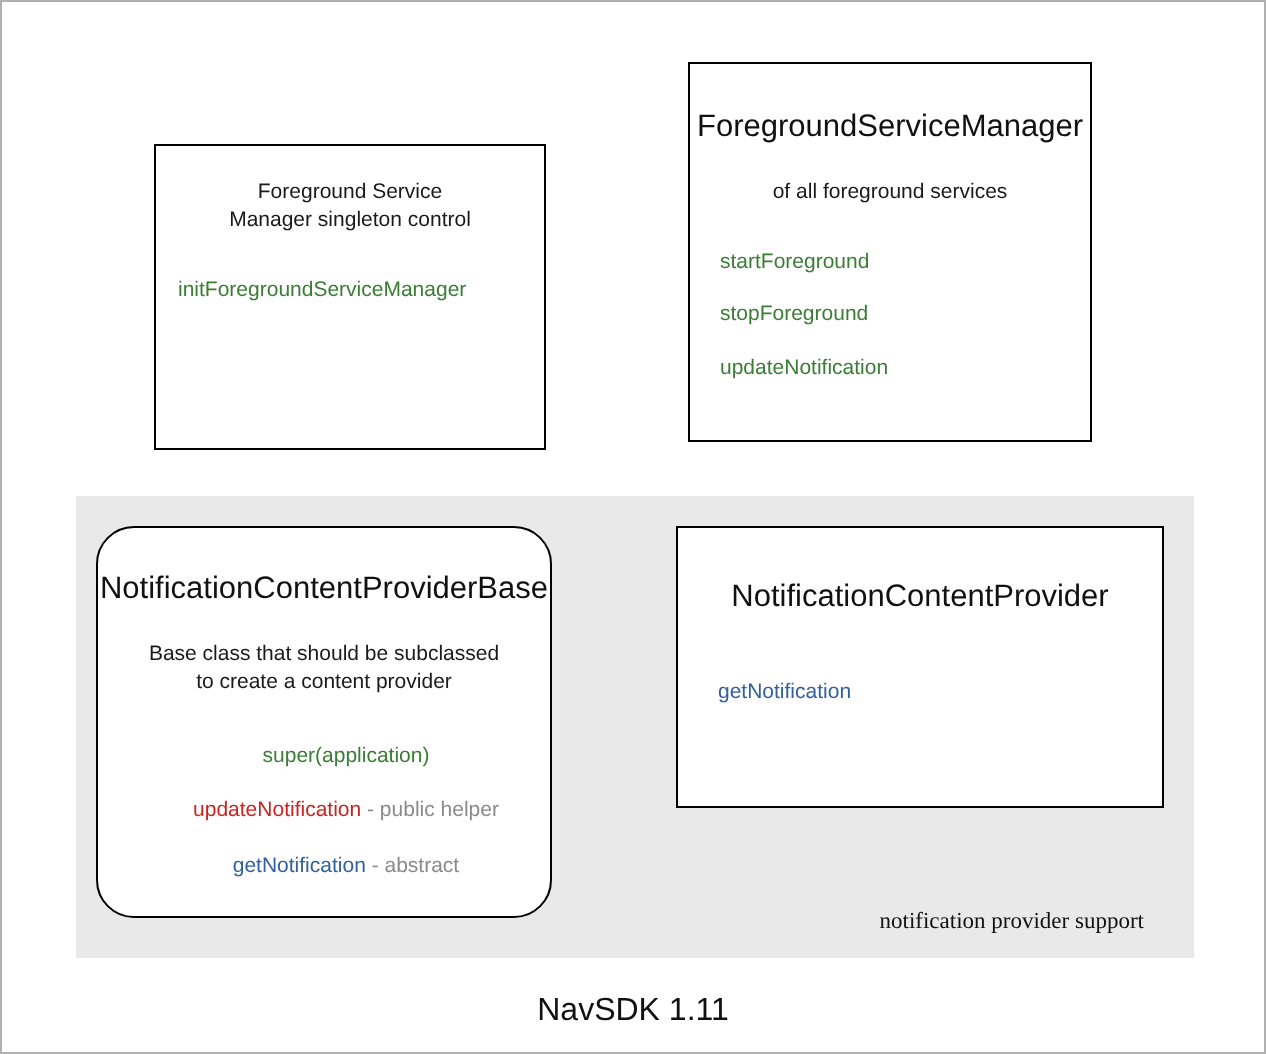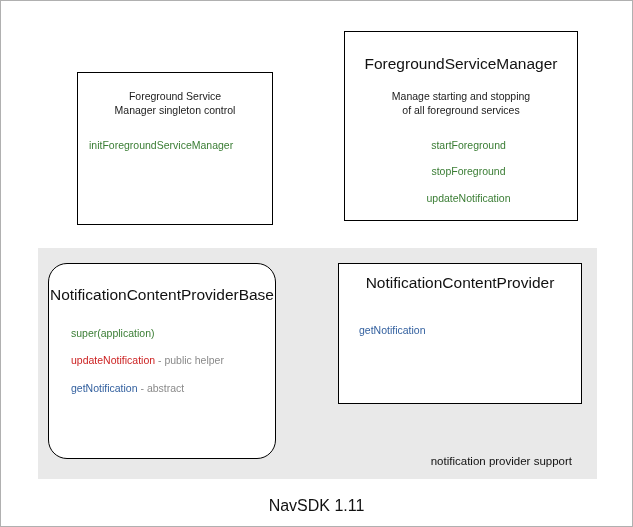--- a/index.html
+++ b/index.html
@@ -87,45 +87,45 @@
   
   #box-navigation-api {
     left: 76px;  top: 71px;  width: 196px; height: 153px;
   }
   #box-navigation-api .class-title { margin-top: 22px; }
   #box-navigation-api .class-desc  { margin-top: 17px; }
   #box-navigation-api .member-list { margin-top: 22px; padding-left: 11px; }
   #box-navigation-api .member      { margin-bottom: 15px; }
 
   #box-foreground-service-manager {
-    left: 343px; top: 30px;  width: 234px; height: 190px;
+    left: 343px; top: 30px;  width: 202px; height: 190px;
   }
   #box-foreground-service-manager .class-title { margin-top: 23px; }
   #box-foreground-service-manager .class-desc  { margin-top: 17px; }
   #box-foreground-service-manager .member-list { margin-top: 22px; padding-left: 15px; }
-  #box-foreground-service-manager .member      { margin-bottom: 16px; text-align: center; }
+  #box-foreground-service-manager .member      { margin-bottom: 16px; }
 
   #box-notification-content-provider-base {
     left: 47px;  top: 262px; width: 228px; height: 196px; border-radius: 19px;
   }
   #box-notification-content-provider-base .class-title { margin-top: 22px; }
   #box-notification-content-provider-base .class-desc  { margin-top: 17px; }
-  #box-notification-content-provider-base .member-list { margin-top: 24px; padding-left: 22px; }
+  #box-notification-content-provider-base .member-list { margin-top: 24px; padding-left: 22px; text-align: center; }
   #box-notification-content-provider-base .member      { margin-bottom: 17px; }
 
   #box-notification-content-provider {
     left: 337px; top: 262px; width: 244px; height: 141px;
   }
-  #box-notification-content-provider .class-title { margin-top: 10px; }
+  #box-notification-content-provider .class-title { margin-top: 26px; }
   #box-notification-content-provider .class-desc  { margin-top: 17px; }
   #box-notification-content-provider .member-list { margin-top: 33px; padding-left: 20px; }
   #box-notification-content-provider .member      { margin-bottom: 12px; }
 
   #group-panel      { left: 37px; top: 247px; width: 559px; height: 231px; }
-  #group-label      { right: 25px; bottom: 12px; }
+  #group-label      { right: 25px; bottom: 12px; font-family: Liberation Serif, serif; }
   #footer-caption   { top: 496px; }
 </style>
 </head>
 <body>
 
 <div id="canvas">
 
   <div id="group-panel">
     <div id="group-label">notification provider support</div>
   </div>
@@ -138,38 +138,41 @@
     <div class="member-list">
       <div class="member">
         <span class="m-name green">initForegroundServiceManager</span><span class="m-note"></span>
       </div>
     </div>
   </div>
 
   <div class="class-box" id="box-foreground-service-manager">
     <div class="class-title">ForegroundServiceManager</div>
     <div class="class-desc">
-      <div>Manage starting and stopping</div>
       <div>of all foreground services</div>
     </div>
     <div class="member-list">
       <div class="member">
         <span class="m-name green">startForeground</span><span class="m-note"></span>
       </div>
       <div class="member">
         <span class="m-name green">stopForeground</span><span class="m-note"></span>
       </div>
       <div class="member">
         <span class="m-name green">updateNotification</span><span class="m-note"></span>
       </div>
     </div>
   </div>
 
   <div class="class-box" id="box-notification-content-provider-base">
     <div class="class-title">NotificationContentProviderBase</div>
+    <div class="class-desc">
+      <div>Base class that should be subclassed</div>
+      <div>to create a content provider</div>
+    </div>
     <div class="member-list">
       <div class="member">
         <span class="m-name green">super(application)</span><span class="m-note"></span>
       </div>
       <div class="member">
         <span class="m-name red">updateNotification</span><span class="m-note"> - public helper</span>
       </div>
       <div class="member">
         <span class="m-name blue">getNotification</span><span class="m-note"> - abstract</span>
       </div>

